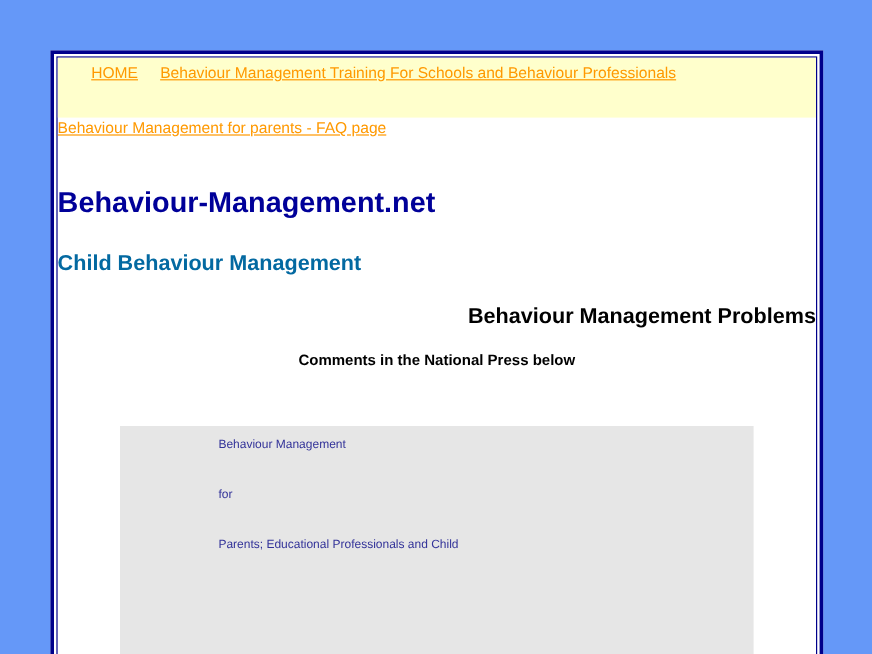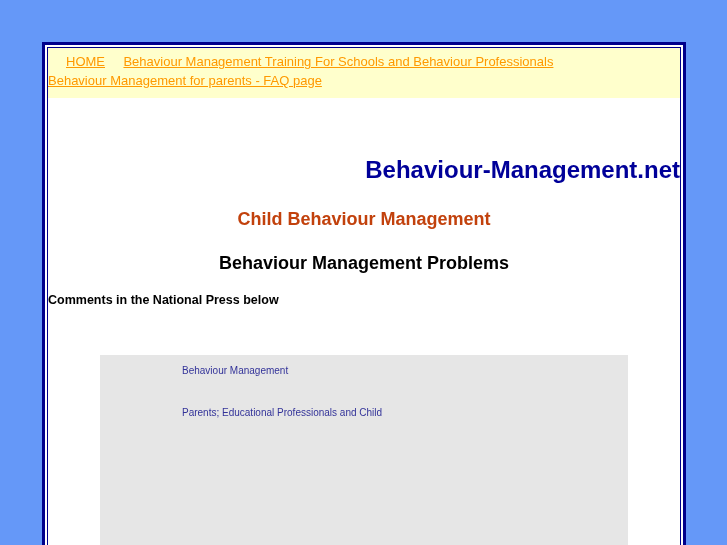--- a/index.html
+++ b/index.html
@@ -22,57 +22,57 @@
     width: 100%; height: 100%;
     border: 1px solid #00008b;
     background: #ffffff;
     overflow: hidden;
   }
   .nav {
     background: #ffffcc;
     height: 50px;
     padding-top: 4px;
   }
-  .nav-row1 { padding-left: 18px; }
-  .nav-row2 { margin-top: 1px; }
+  .nav-row1 { padding-left: 28px; }
+  .nav-row2 { margin-top: 28px; }
   .nav a {
     color: #ff9900;
     font-size: 13px;
     line-height: 15px;
     text-decoration: underline;
     white-space: nowrap;
   }
   .nav a.link-gap { margin-left: 14px; }
   h1.site-title {
     margin: 57px 0 0 0;
-    text-align: right;
+    text-align: left;
     color: #000099;
     font-size: 24px;
     line-height: 30px;
     font-weight: bold;
   }
   h2.subtitle {
     margin: 24px 0 0 0;
-    text-align: center;
-    color: #c2410c;
+    text-align: left;
+    color: #0369a1;
     font-size: 18px;
     line-height: 20px;
     font-weight: bold;
   }
   h2.heading2 {
     margin: 21px 0 0 0;
-    text-align: center;
+    text-align: right;
     color: #000000;
     font-size: 18px;
     line-height: 27px;
     font-weight: bold;
   }
   .press {
     margin-top: 16px;
-    text-align: left;
+    text-align: center;
     color: #000000;
     font-size: 12.5px;
     line-height: 15px;
     font-weight: bold;
   }
   .infobox {
     margin: 47px auto 0 auto;
     width: 528px;
     background: #e6e6e6;
     padding: 5px 20px 40px 82px;
@@ -107,17 +107,18 @@
     <h2 class="subtitle">Child Behaviour Management</h2>
 
     <h2 class="heading2">
       <span>Behaviour Management Problems</span><br>
     </h2>
 
     <div class="press">Comments in the National Press below</div>
 
     <div class="infobox">
       <p>Behaviour Management</p>
+      <p>for</p>
       <p>Parents; Educational Professionals and Child</p>
     </div>
 
   </div>
 </div>
 
 </body></html>

